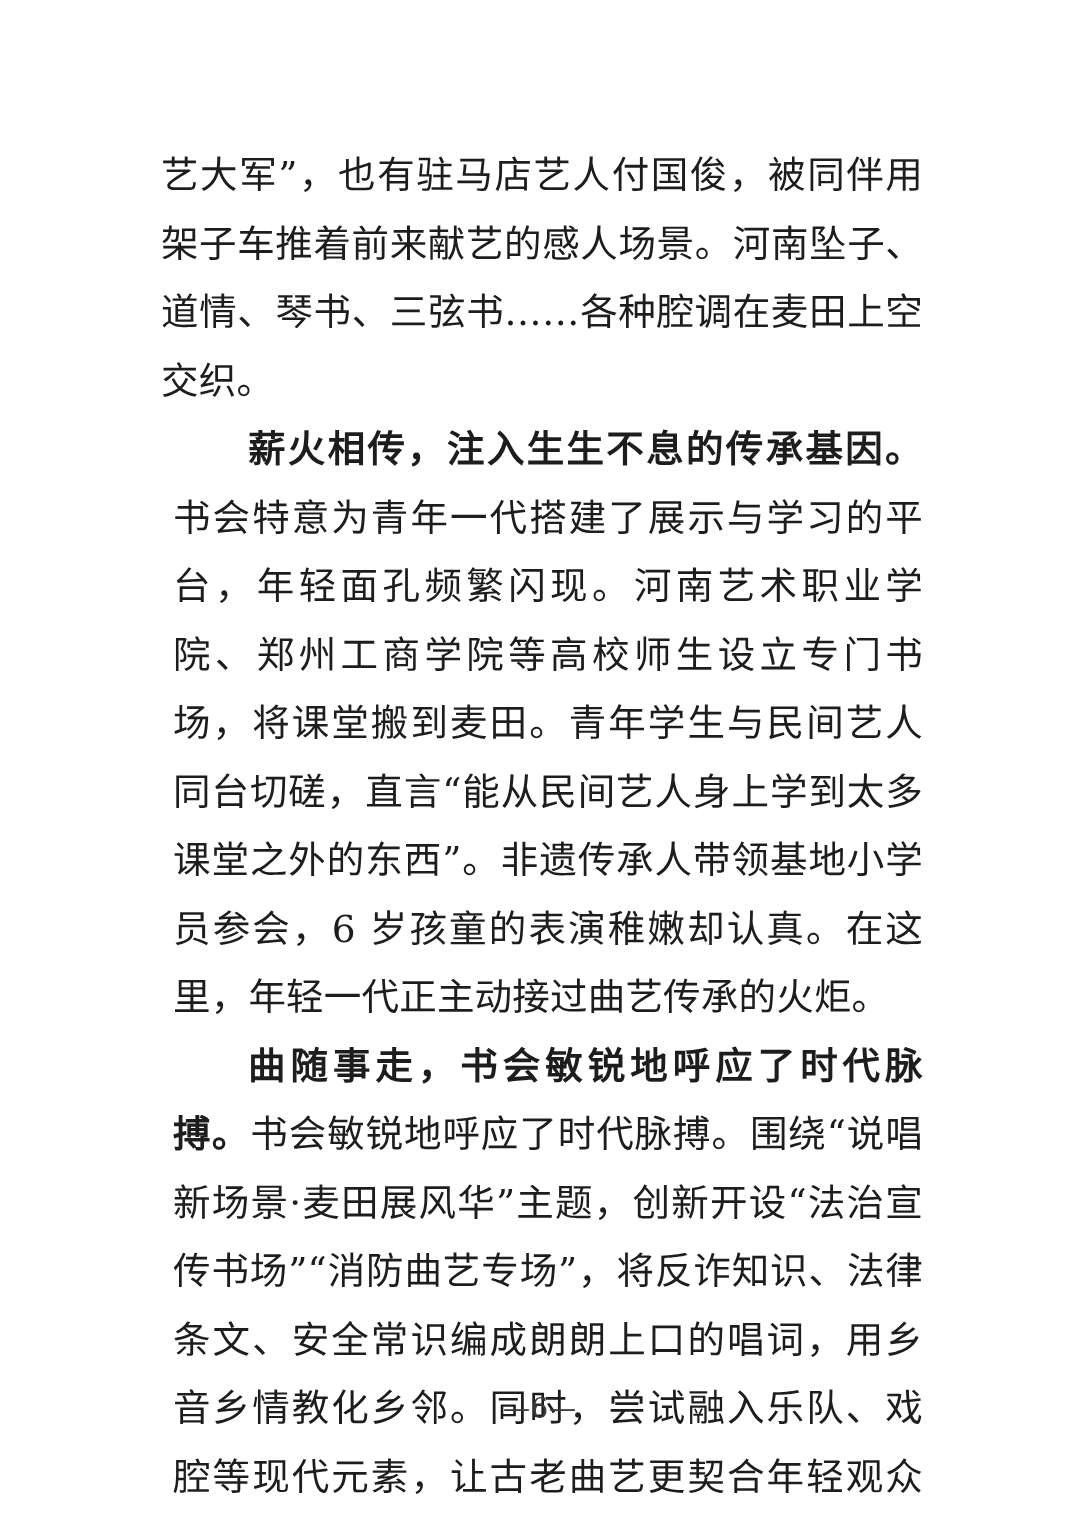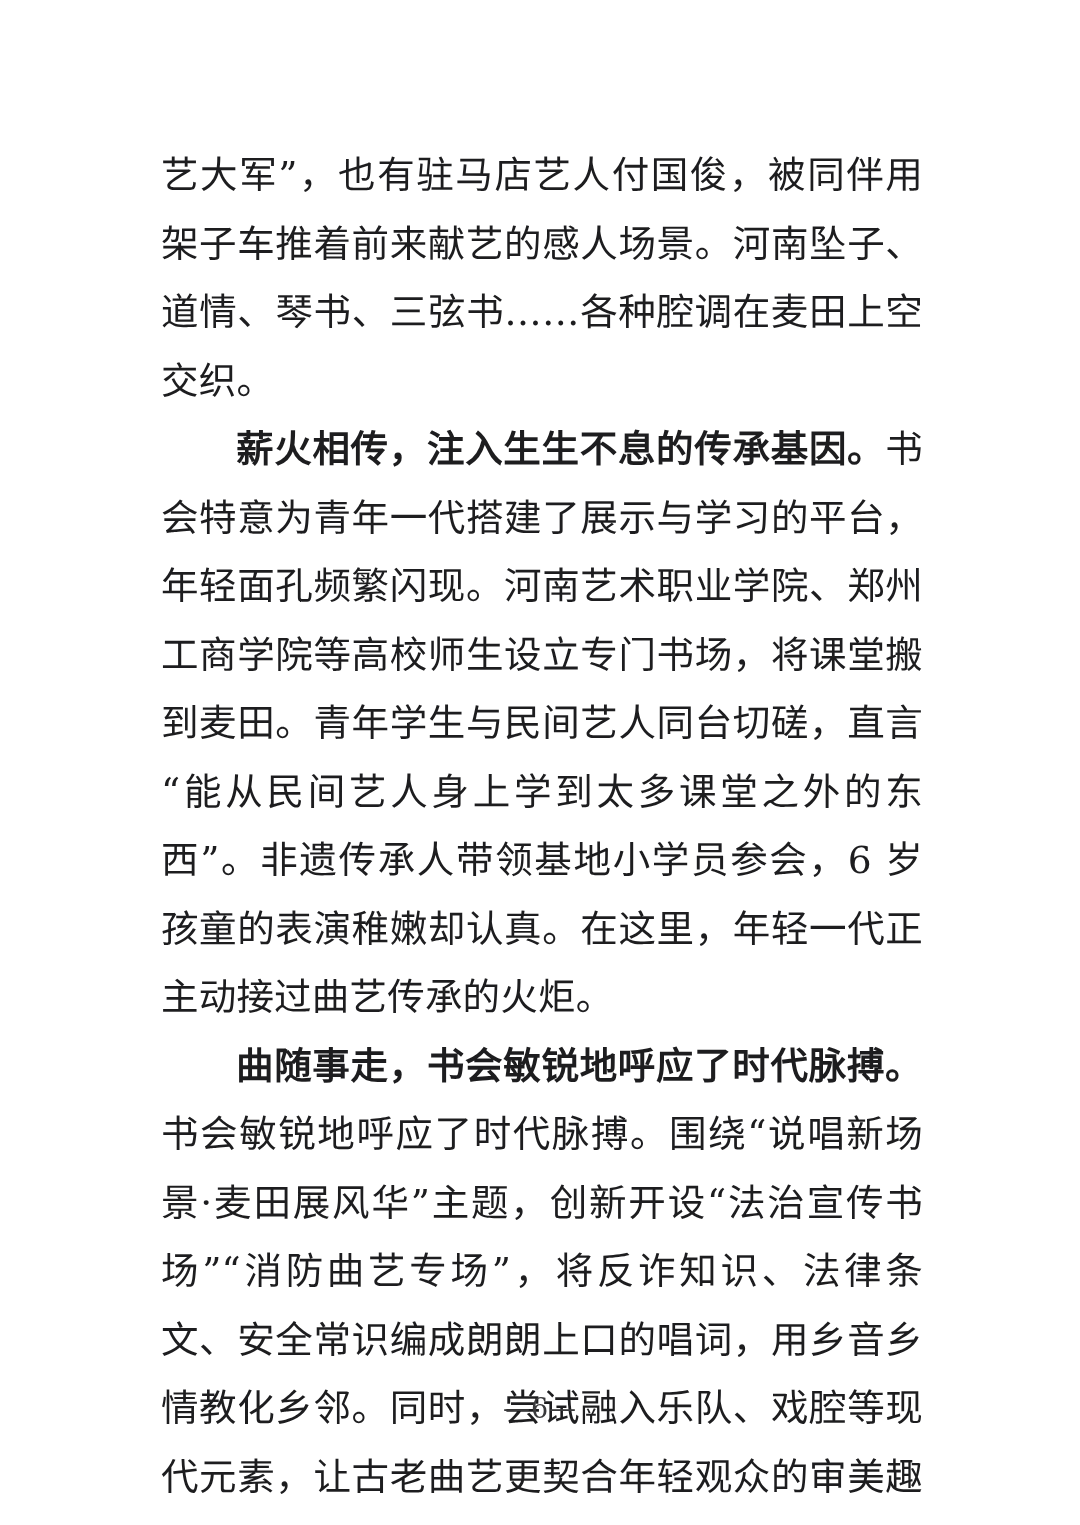--- a/index.html
+++ b/index.html
@@ -44,20 +44,21 @@
     text-align: justify;
     text-justify: inter-character;
     text-align-last: left;
     letter-spacing: 0.2px;
     word-break: break-all;
     -webkit-font-smoothing: antialiased;
   }
 
   .para.indent {
     text-indent: 2em;
+    margin-left: 12px;
   }
 
   .lead {
     font-weight: 700;
     letter-spacing: 0.4px;
   }
 
   .page-number {
     position: absolute;
     left: 0;

